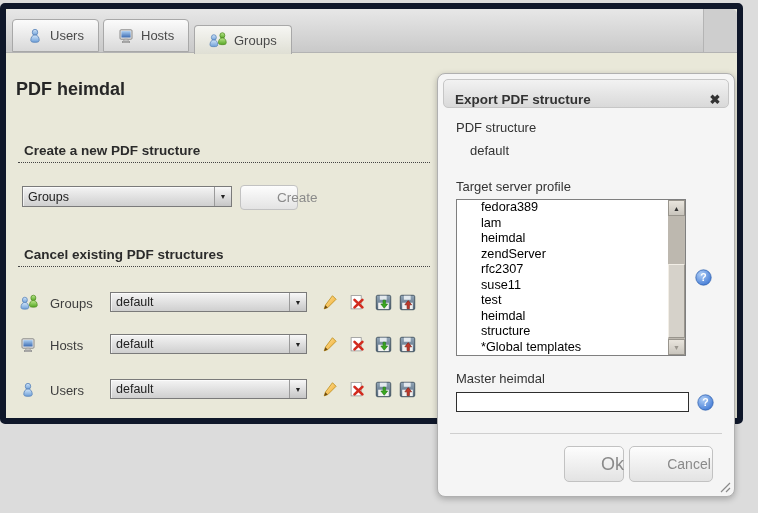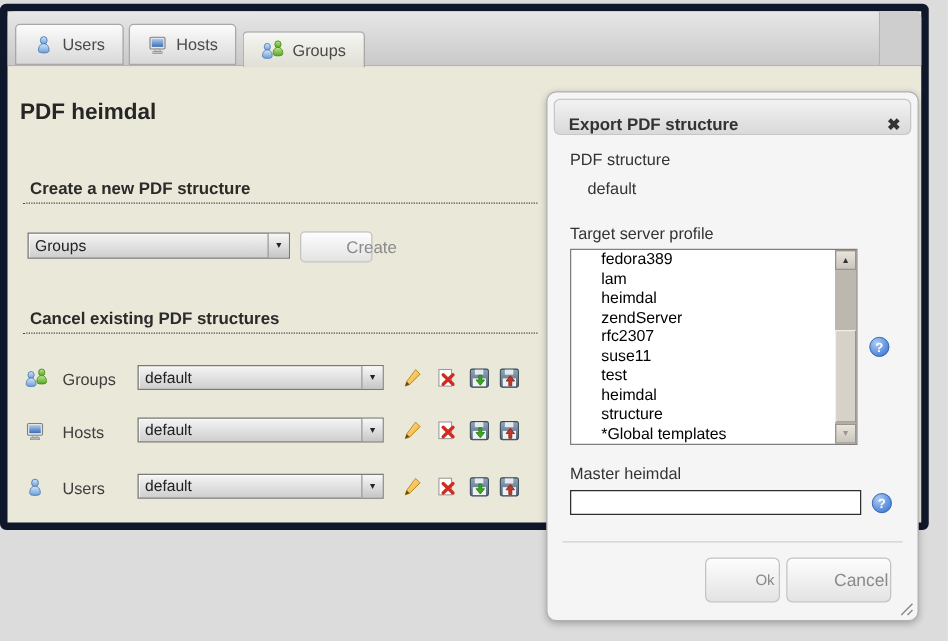--- a/index.html
+++ b/index.html
@@ -64,21 +64,21 @@
   .lb-btn { position:absolute; left:0; width:17px; height:16px; background:linear-gradient(#e9e5dd,#c9c5bd);
             border:1px solid #99958d; display:flex; align-items:center; justify-content:center; font-size:7px; }
   .lb-up { top:0; color:#333; } .lb-down { bottom:0; color:#9a968e; }
   .lb-thumb { position:absolute; left:0; top:64px; width:17px; height:74px; background:#d6d2ca;
               border:1px solid #99958d; border-top-color:#f2eee6; border-left-color:#f2eee6; }
 
   .pw-input { position:absolute; left:18px; top:318px; width:233px; height:20px;
               border:1px solid #2e2e2e; background:#fff; font-size:13px; padding:0 3px;
               font-family:"Liberation Sans",sans-serif; }
   .dlg-sep { position:absolute; left:12px; right:12px; top:359px; border-top:1px solid #cfcfcf; }
-  .ok-btn { position:absolute; left:126px; top:372px; width:60px; height:36px; border-radius:5px; font-size:12px; }
+  .ok-btn { position:absolute; left:126px; top:372px; width:60px; height:36px; border-radius:5px; font-size:18px; }
   .cancel-btn { position:absolute; left:191px; top:372px; width:84px; height:36px; border-radius:5px; font-size:14px; }
   .resize-h { position:absolute; right:3px; bottom:3px; width:13px; height:13px; cursor:nwse-resize; }
   .help { position:absolute; width:17px; height:17px; cursor:pointer; }
 </style>
 </head>
 <body>
 
 <svg width="0" height="0" style="position:absolute" aria-hidden="true">
   <defs>
     <linearGradient id="gBlue" x1="0" y1="0" x2="0" y2="1">

